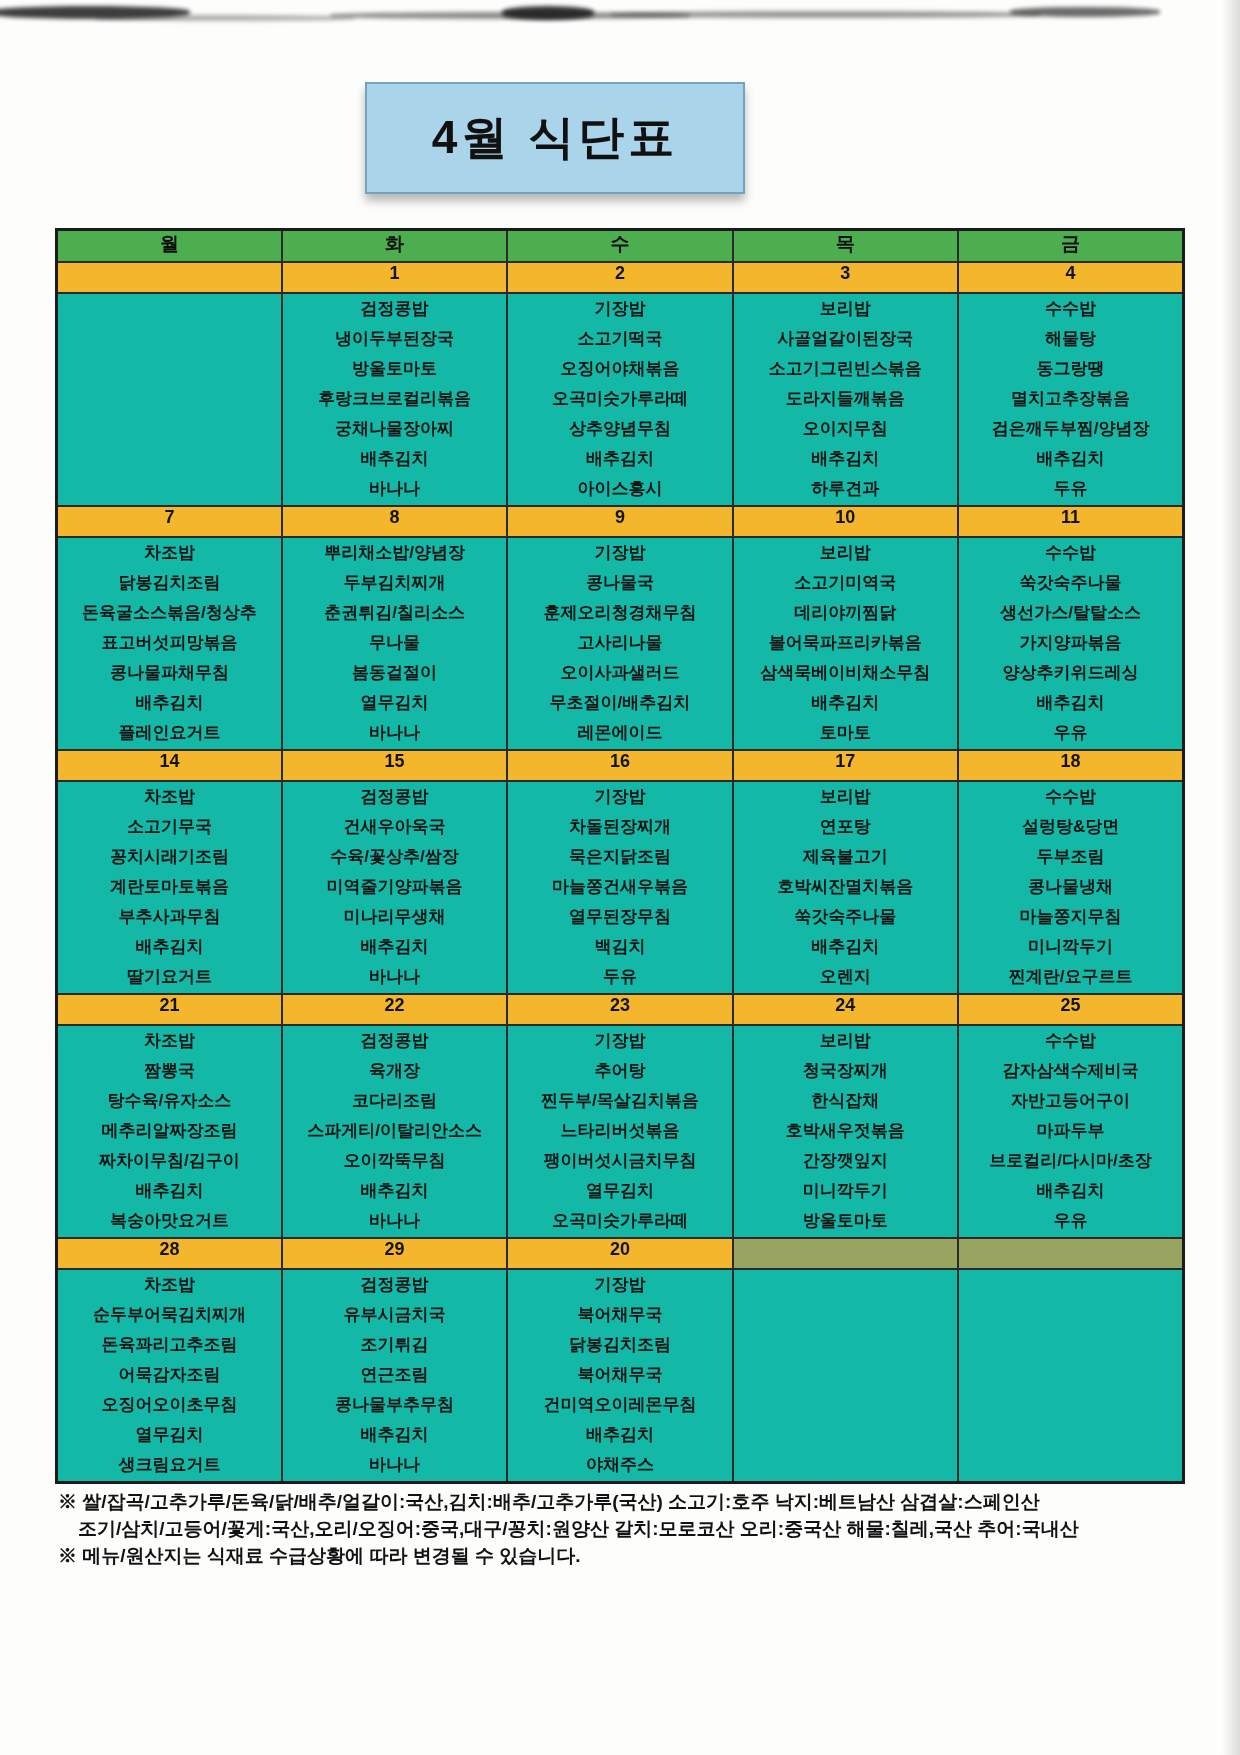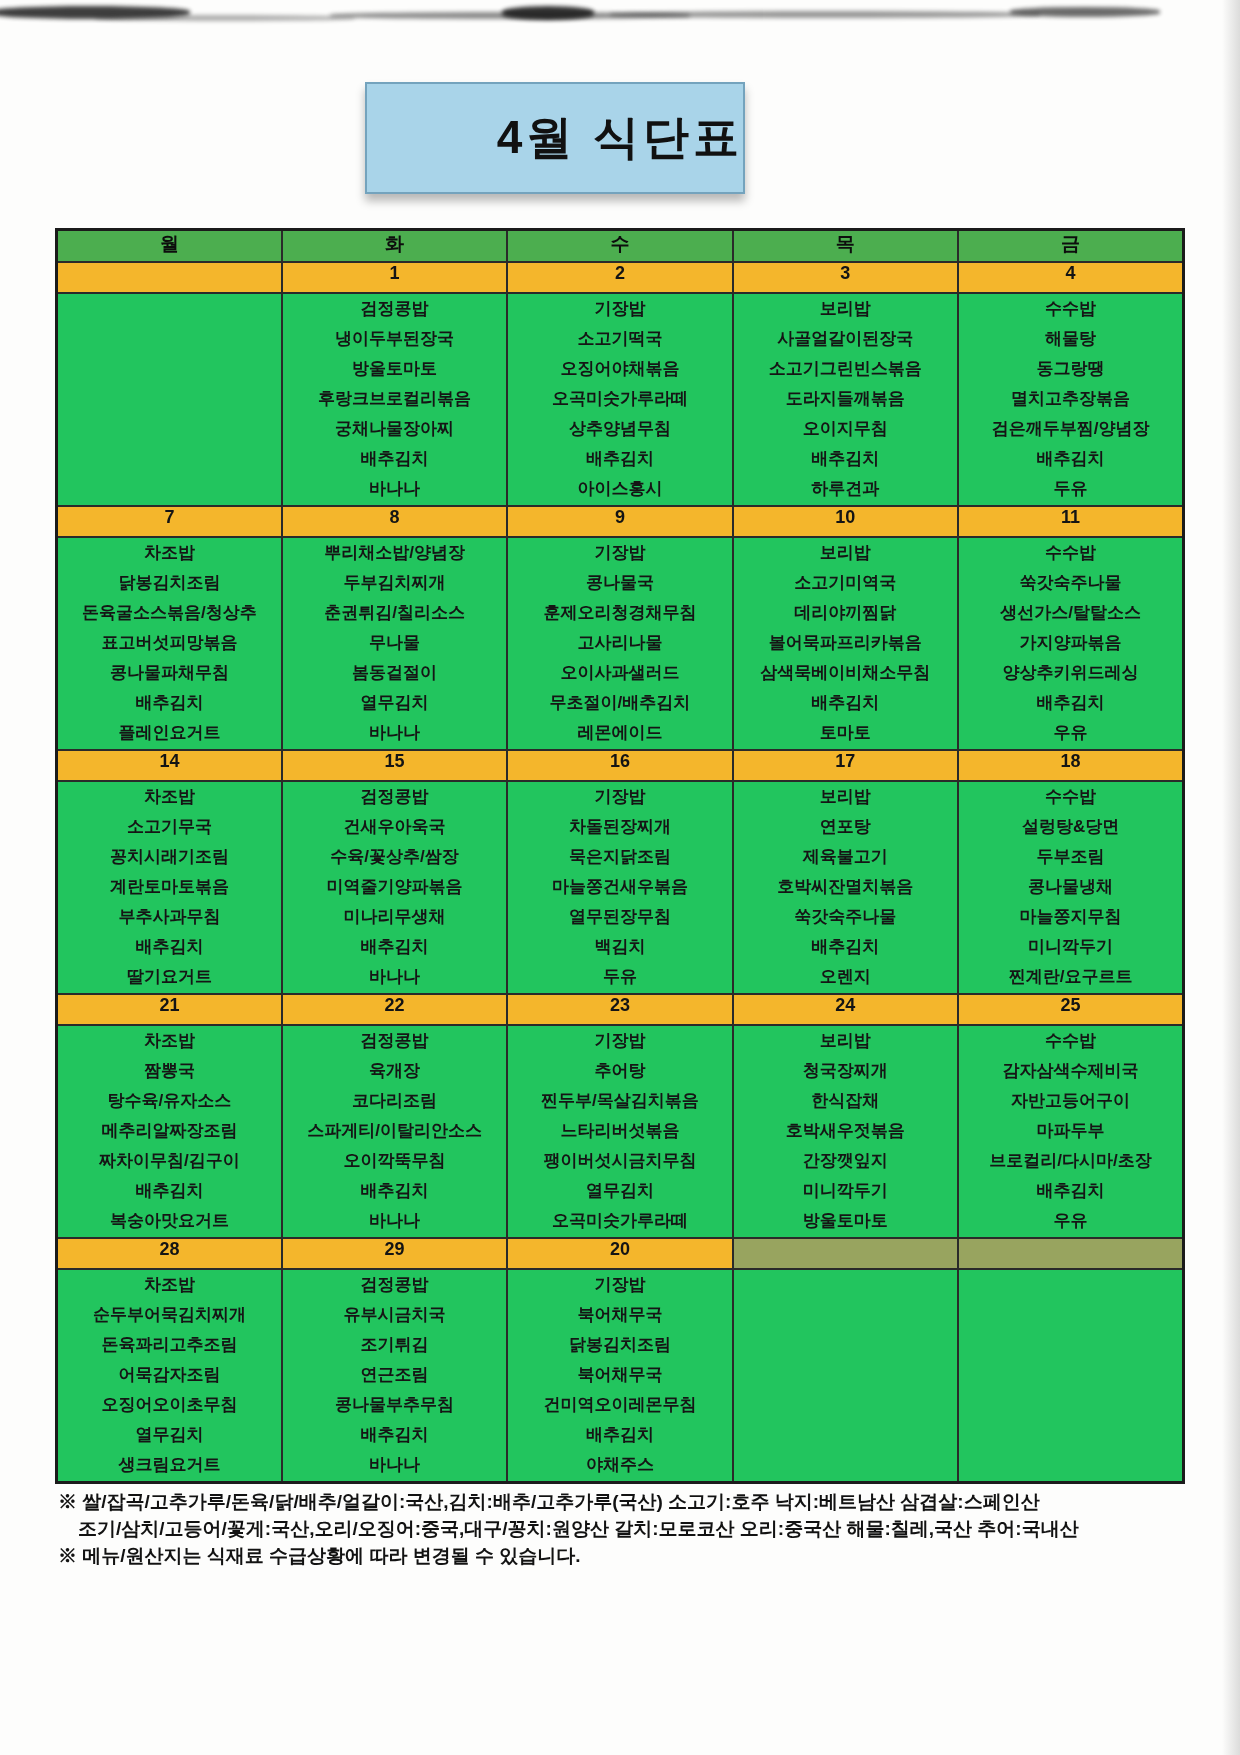--- a/index.html
+++ b/index.html
@@ -14,21 +14,21 @@
   .streak{position:absolute;background:#1d1d1d;border-radius:50%/40%;filter:blur(2px);}
   .edge-shade{position:absolute;right:0;top:0;width:18px;height:1755px;
     background:linear-gradient(to left, rgba(120,120,120,.25), rgba(120,120,120,0));}
 
   
   .title-box{
     position:absolute;left:365px;top:82px;width:376px;height:108px;
     background:var(--title-blue,#a9d4e9);
     border:2px solid #74a3bd;
     box-shadow:0 7px 9px rgba(0,0,0,.28);
-    display:flex;align-items:center;justify-content:flex-end;
+    display:flex;align-items:center;justify-content:center;
   }
   .title-box span{
     font-size:46px;font-weight:800;color:#111;letter-spacing:4px;
   }
 
   
   .cal-wrap{position:absolute;left:55px;top:228px;width:1130px;}
   table.cal{
     width:100%;border-collapse:collapse;table-layout:fixed;
     border:3px solid #1b1b1b;
@@ -41,21 +41,21 @@
     background:var(--header-green,#4cae4f);
     height:30px;font-size:19px;font-weight:700;color:#0d0d0d;
     vertical-align:middle;
   }
   td.date-cell{
     background:var(--date-orange,#f4b62c);
     height:29px;font-size:18px;font-weight:700;color:#141414;
     vertical-align:middle;
   }
   td.date-cell.inactive{background:var(--date-inactive,#98a45f);}
-  td.menu-cell{height:211px;background:#22c55e;}
+  td.menu-cell{height:211px;background:#14b8a6;}
   .menu-line{
     height:30px;line-height:30px;font-size:17px;font-weight:600;color:#151515;
     white-space:nowrap;overflow:hidden;
   }
   .dot-artifact{position:absolute;left:231px;top:312px;width:4px;height:4px;
     background:#555;border-radius:50%;}
 
   
   .notes{
     position:absolute;left:58px;top:1488px;width:1140px;

